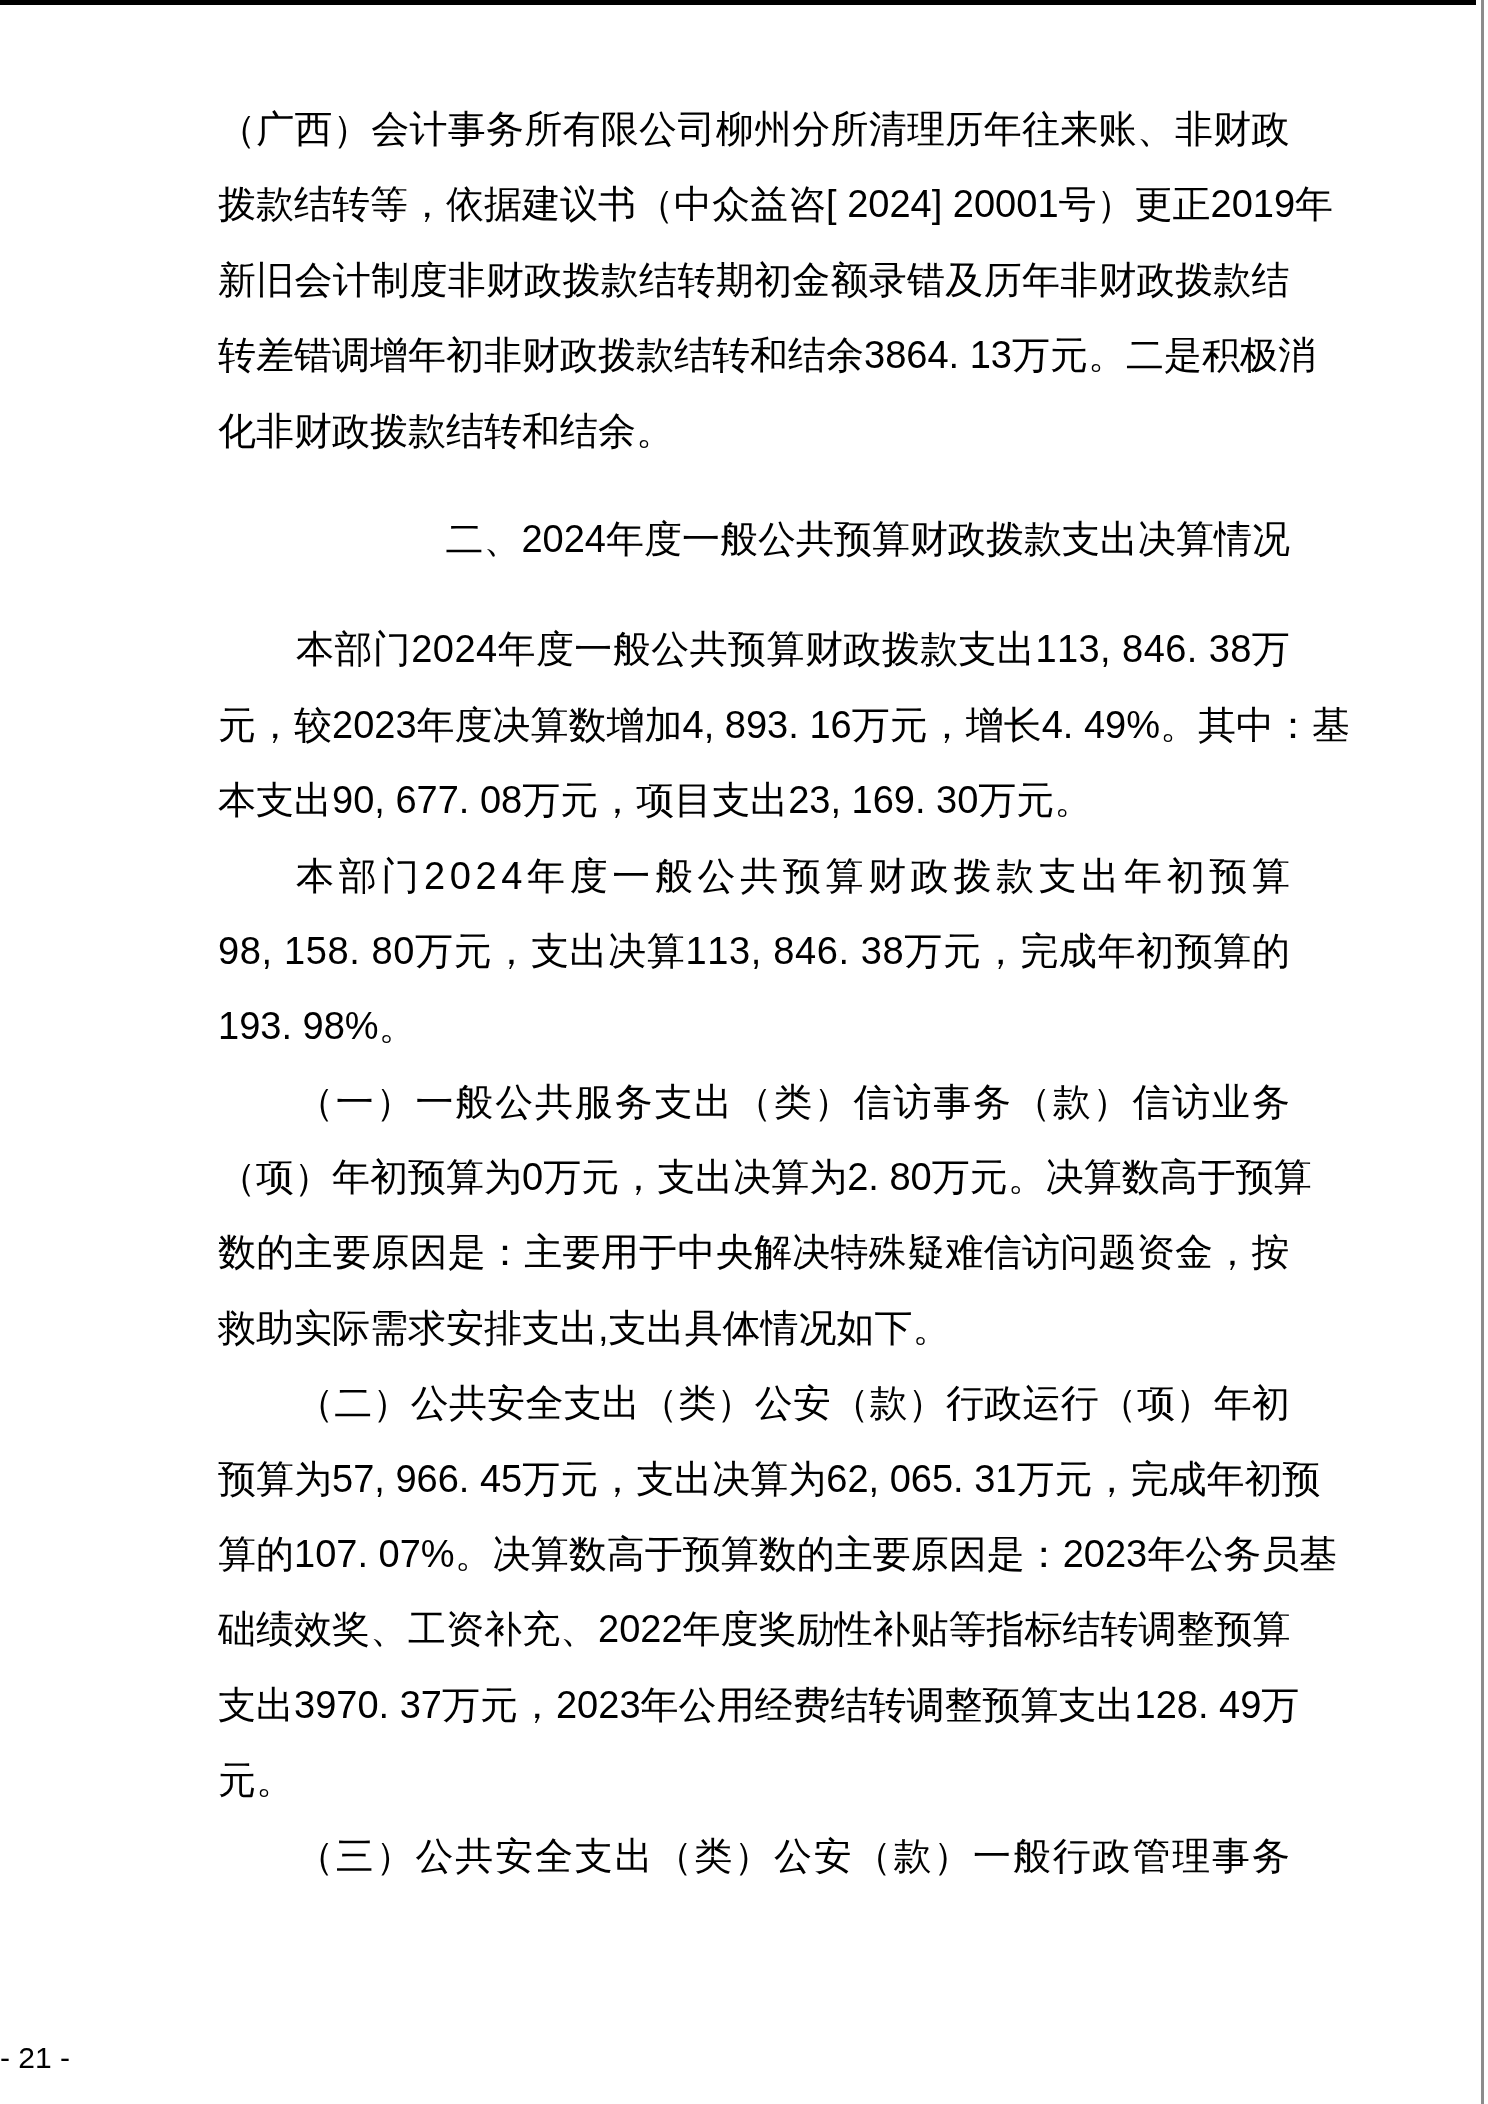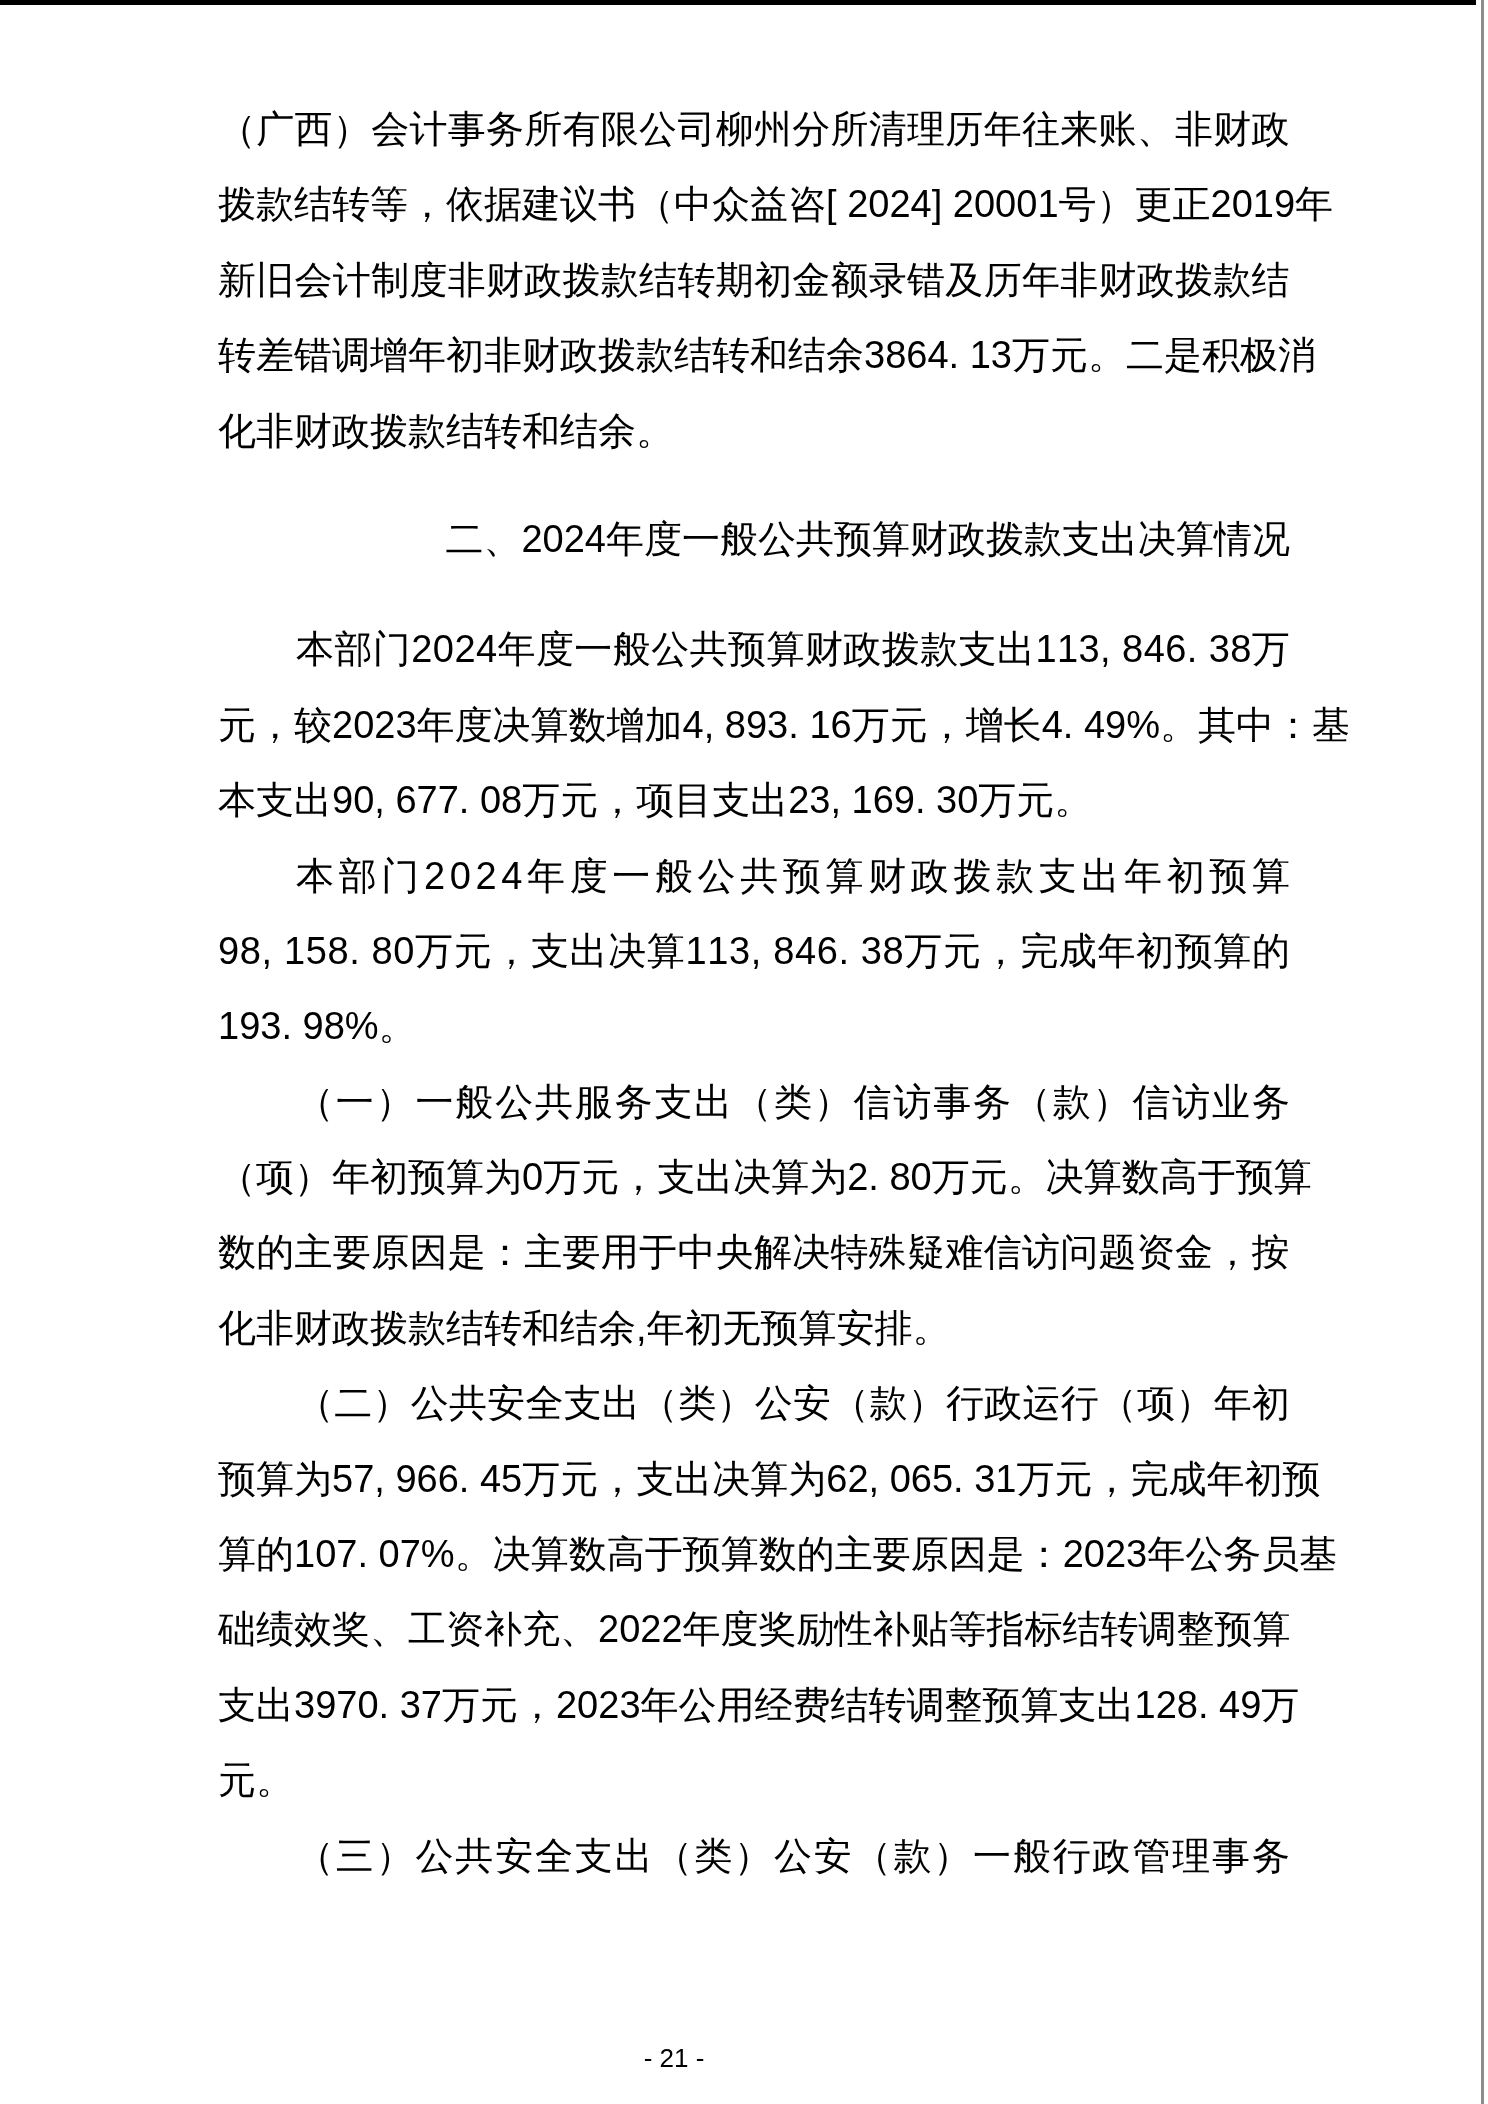--- a/index.html
+++ b/index.html
@@ -41,22 +41,21 @@
     display: flex;
     justify-content: space-between;
     align-items: center;
     width: 100%; height: 100%;
   }
   .ch { white-space: pre; display: inline-block; }
   .footer {
     position: absolute;
     left: 0; top: 2037px;
     width: 1348px;
-    text-align: center;
-    font-size: 26px;
+    font-size: 30px;
     line-height: 42px;
     color: #000000;
   }
 </style>
 </head>
 <body>
 
 <div class="page" style="background: rgb(255, 255, 255); color: rgb(0, 0, 0);">
   <div class="top-bar" style="background: rgb(0, 0, 0);"></div>
   <div class="right-line" style="background: rgb(140, 140, 140);"></div>
@@ -453,21 +452,21 @@
           <span class="ch">信</span>
           <span class="ch">访</span>
           <span class="ch">问</span>
           <span class="ch">题</span>
           <span class="ch">资</span>
           <span class="ch">金</span>
           <span class="ch">，</span>
           <span class="ch">按</span>
         </span>
       </div>
-      <div class="line"><span>化非财政拨款结转和结余,年初无预算安排。</span></div>
+      <div class="line"><span>救助实际需求安排支出,支出具体情况如下。</span></div>
       <div class="line justify indent">
         <span class="dist">
           <span class="ch">（</span>
           <span class="ch">二</span>
           <span class="ch">）</span>
           <span class="ch">公</span>
           <span class="ch">共</span>
           <span class="ch">安</span>
           <span class="ch">全</span>
           <span class="ch">支</span>

